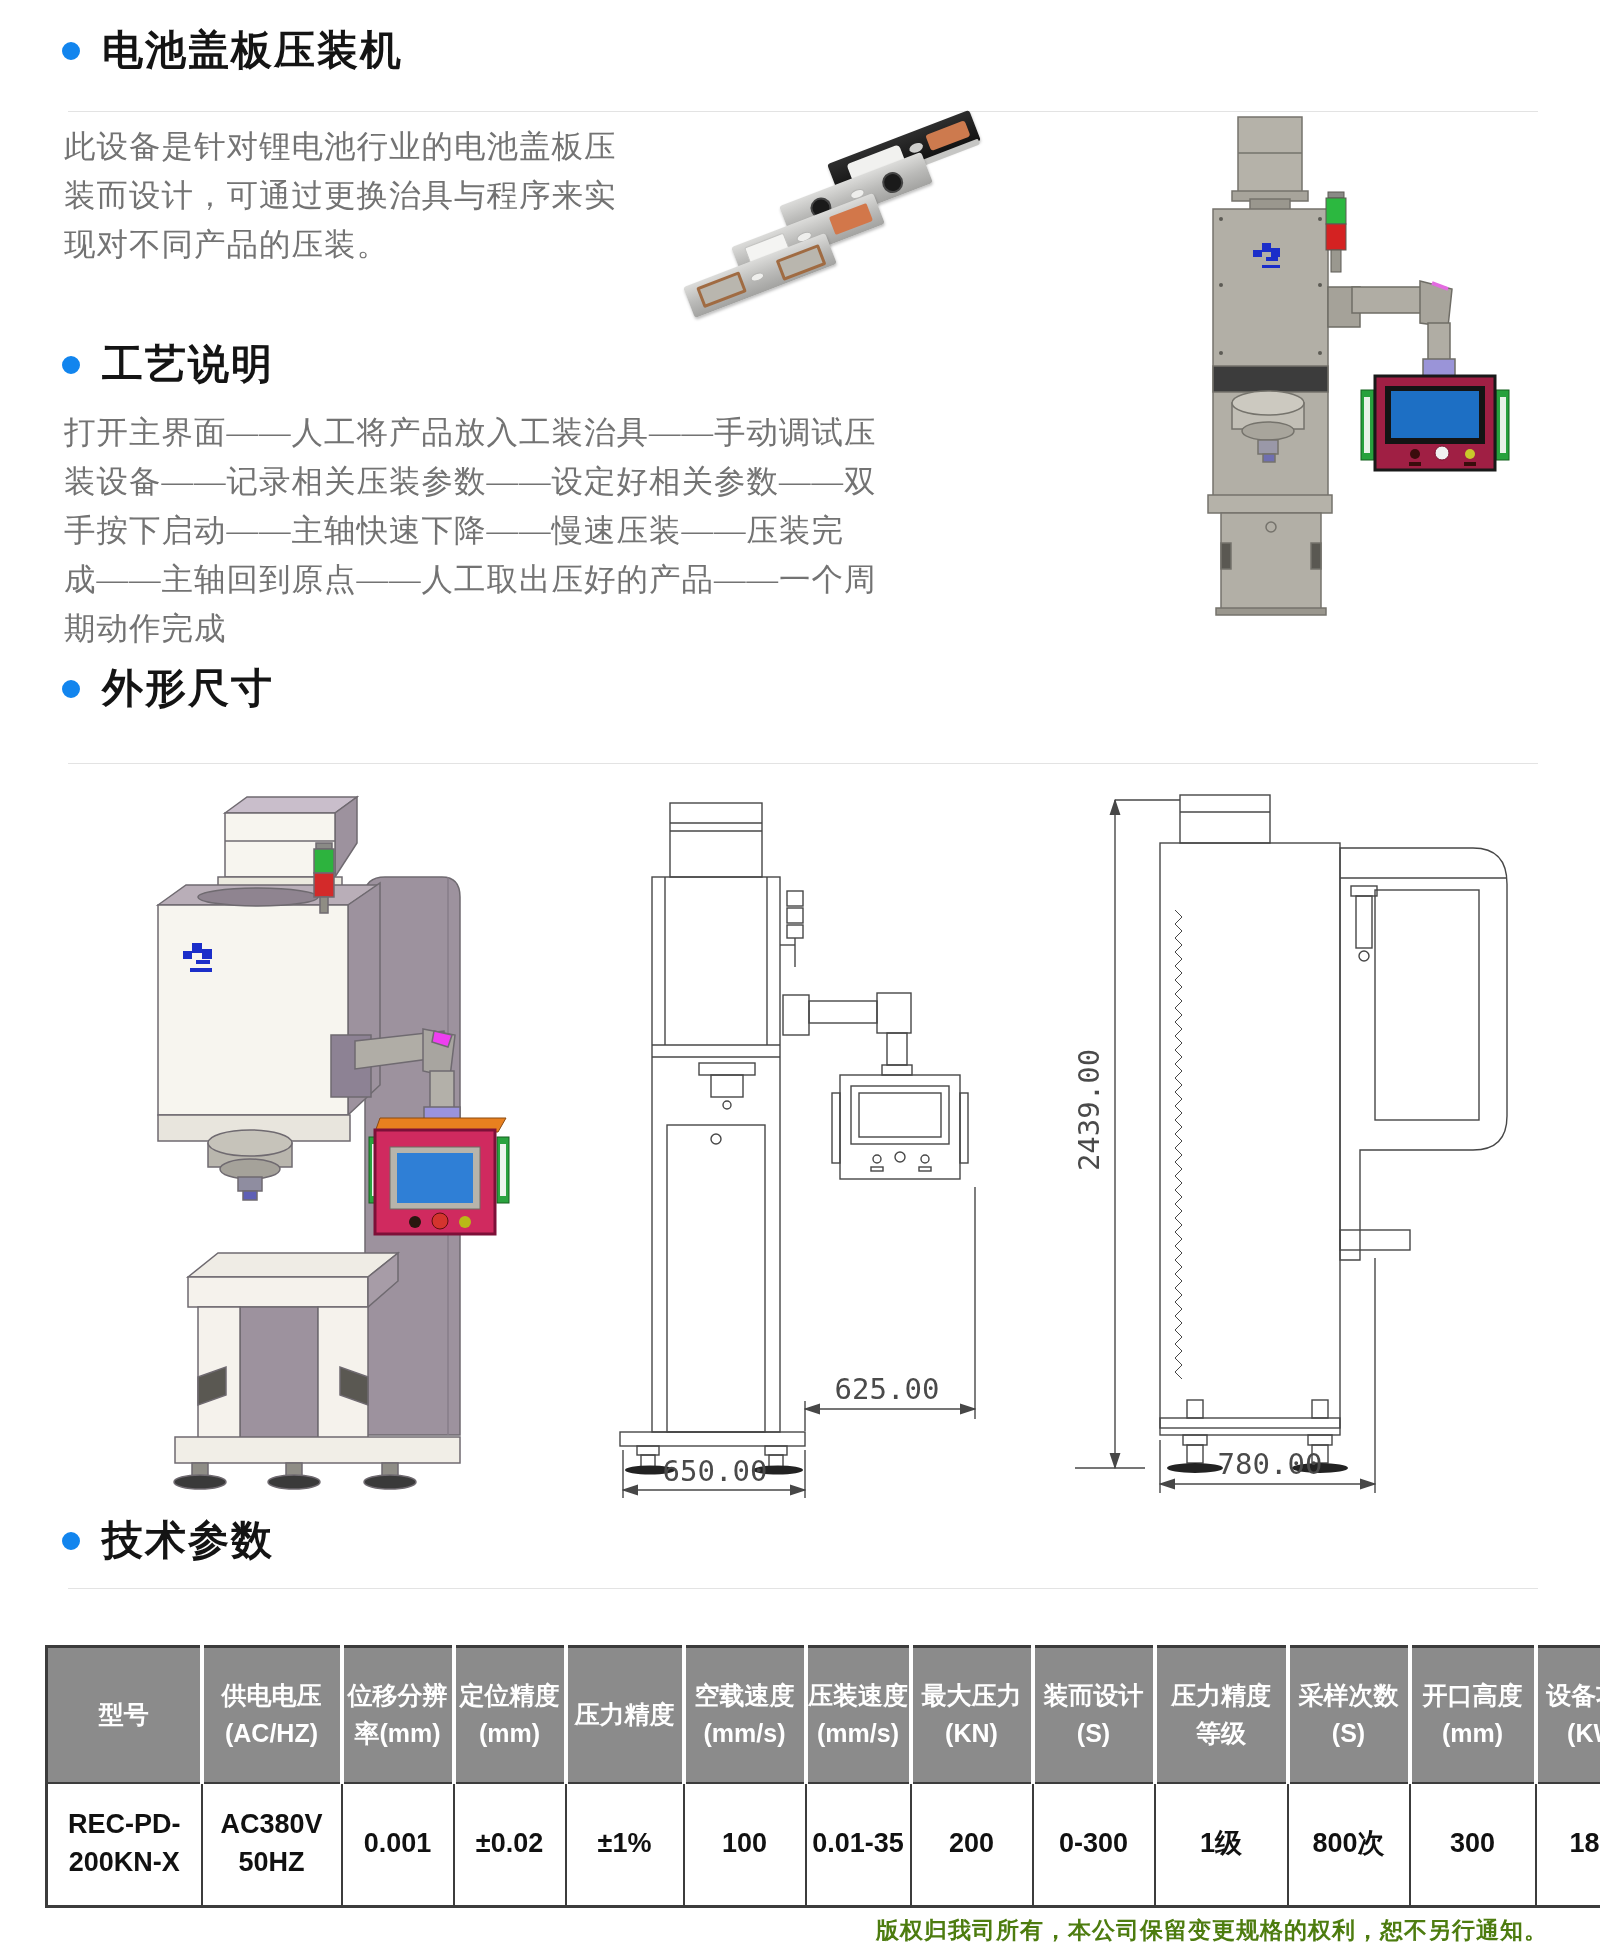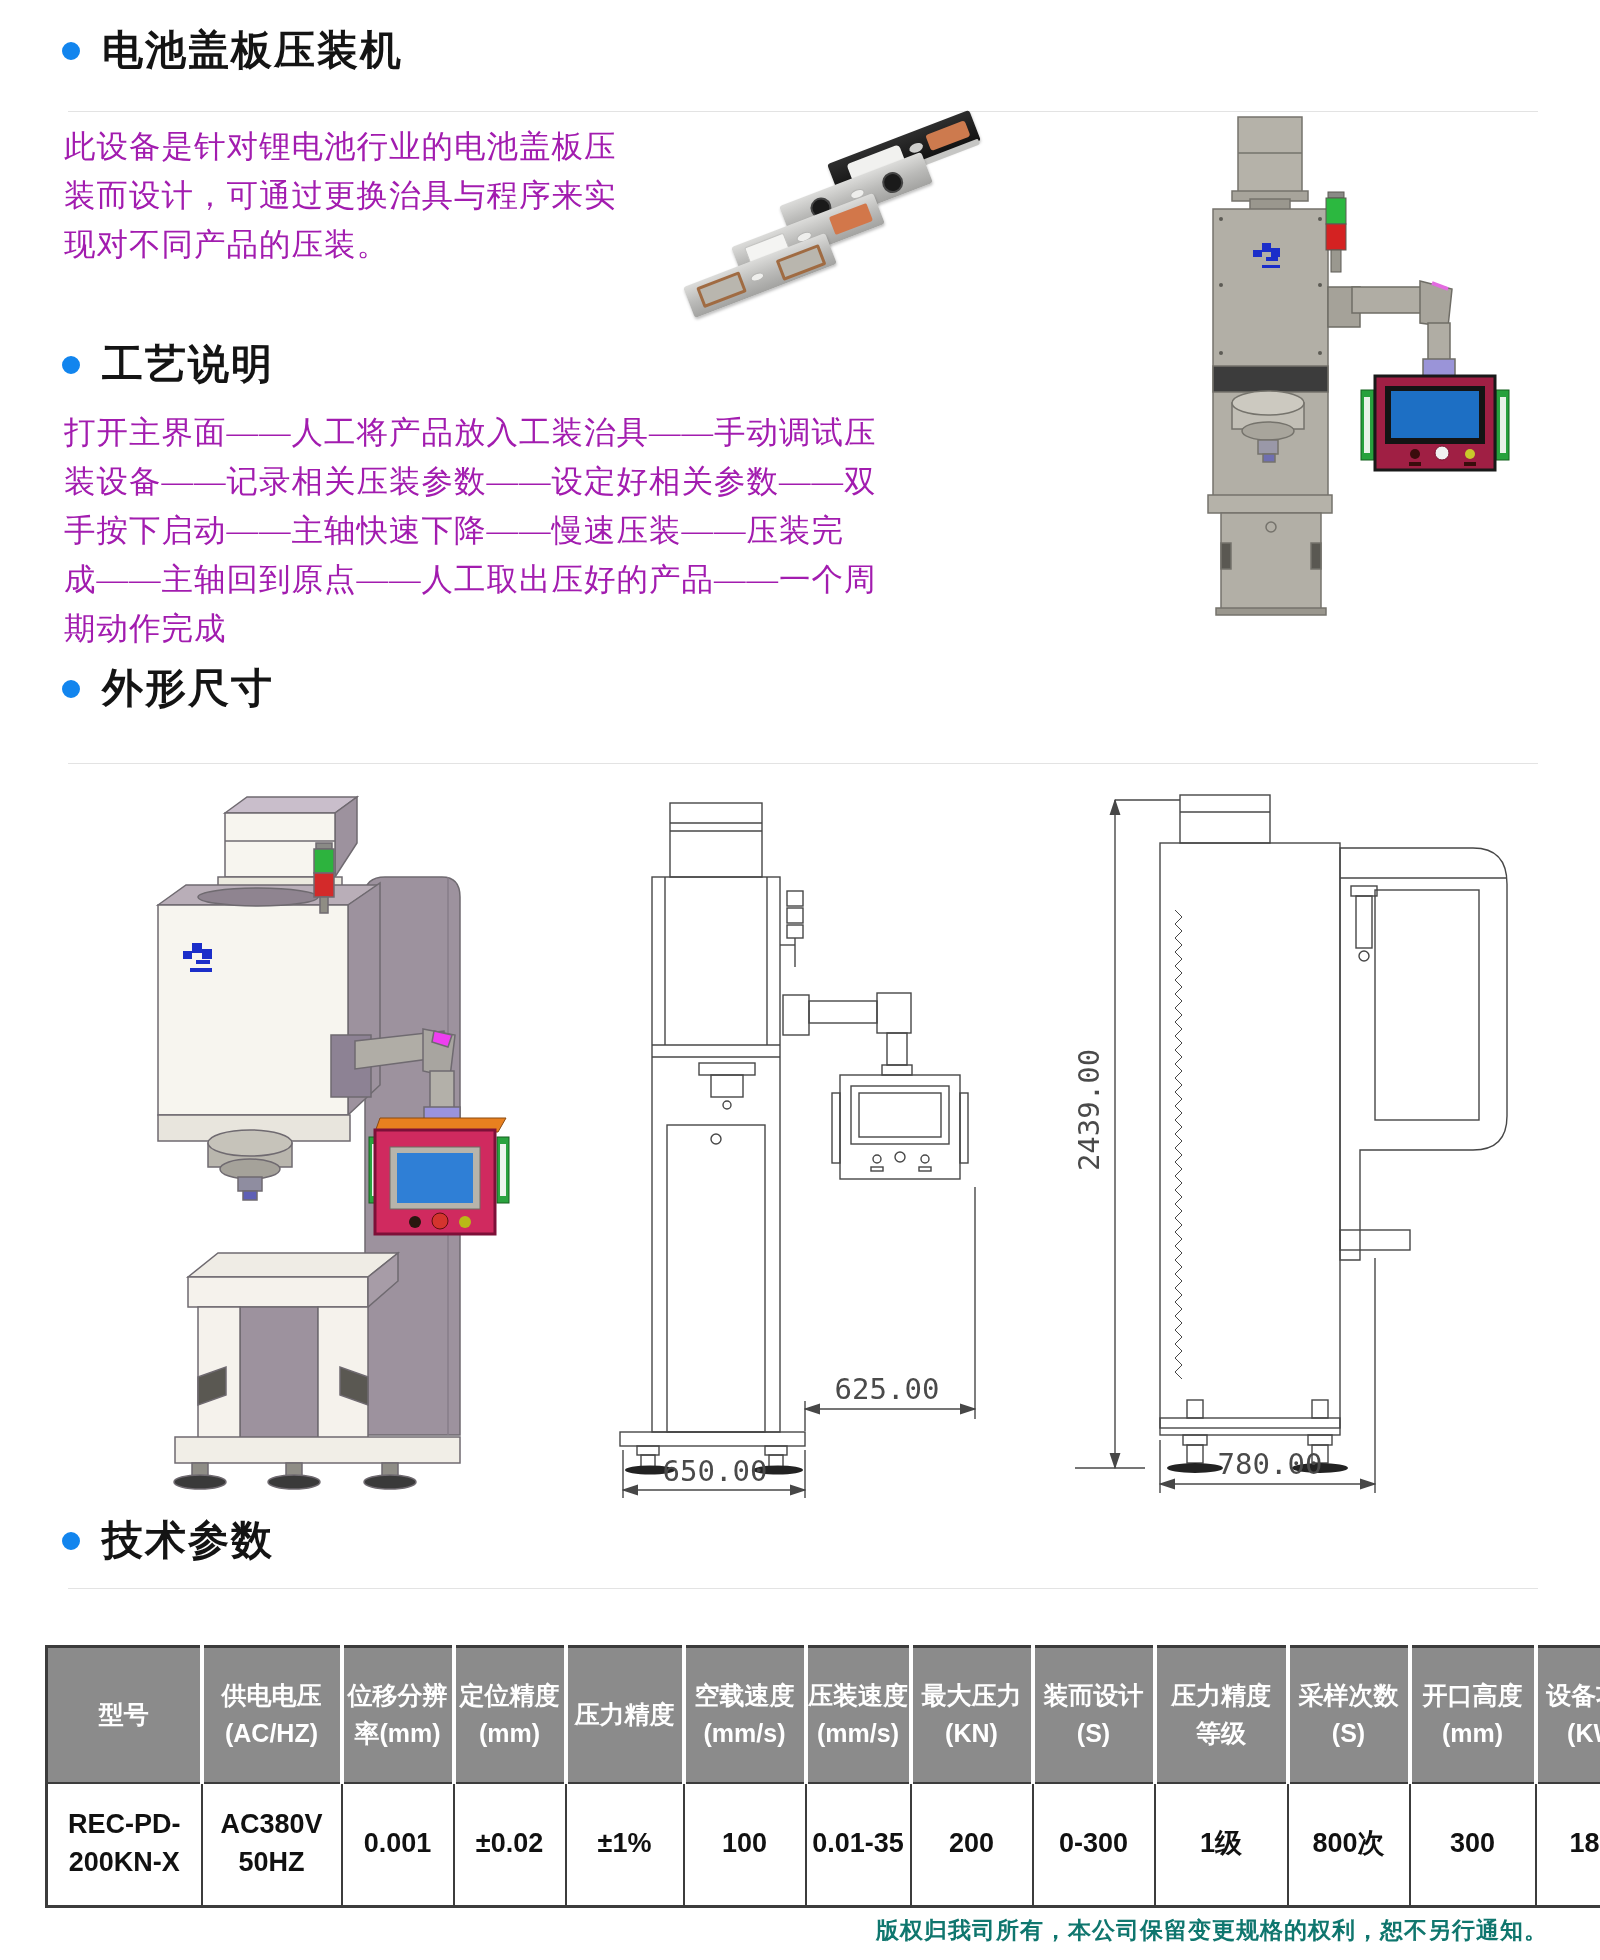--- a/index.html
+++ b/index.html
@@ -8,41 +8,41 @@
          font-family:"Liberation Sans","DejaVu Sans",sans-serif; color:#1e1e1e; }
   .abs { position:absolute; }
 
   
   .sec-head { position:absolute; display:flex; align-items:center; gap:22px; }
   .ring { width:11px; height:11px; border:9px solid #1285ee; border-radius:50%; background:#fff; flex:0 0 auto; }
   .sec-title { font-size:41px; font-weight:bold; color:#141414; letter-spacing:2px; line-height:1; }
 
   .divider { position:absolute; left:68px; width:1470px; height:1px; background:#e3e3e3; }
 
-  .body-text { position:absolute; font-size:31.5px; line-height:49px; color:#a21caf; letter-spacing:1px; white-space:pre-line; }
+  .body-text { position:absolute; font-size:31.5px; line-height:49px; color:#737373; letter-spacing:1px; white-space:pre-line; }
 
   
   .plate { position:absolute; width:152px; height:33px; transform:rotate(-21deg); border-radius:3px;
            box-shadow:0 2px 3px rgba(0,0,0,.25); }
   .plate .el { position:absolute; }
   .silver { background:linear-gradient(180deg,#dcdcda 0%,#b9b9b7 55%,#a3a3a1 100%); }
 
   
   table.spec { position:absolute; left:45px; top:1645px; width:1510px; border-collapse:collapse;
                table-layout:fixed; border:3px solid #3c3c3c; background:#fff; }
   table.spec th { background:#8b8b8b; color:#ffffff; font-size:25px; font-weight:bold;
                   height:136px; border-left:4px solid #ffffff; text-align:center;
                   vertical-align:middle; white-space:pre-line; line-height:1.5; }
   table.spec th:first-child { border-left:none; }
   table.spec td { height:124px; font-size:27px; font-weight:bold; color:#111; text-align:center;
                   vertical-align:middle; border-left:2px solid #3c3c3c; border-top:2px solid #3c3c3c;
                   white-space:pre-line; line-height:1.4; }
   table.spec td:first-child { border-left:none;text-align:center; }
 
-  .footer-copy { position:absolute; right:52px; top:1915px; font-size:23px; color:#0f766e;
+  .footer-copy { position:absolute; right:52px; top:1915px; font-size:23px; color:#4d7c0f;
                  letter-spacing:1px; font-weight:bold; }
 
   svg text.cad { font-family:"DejaVu Sans Mono","Liberation Mono",monospace; fill:#4a4a4a; }
   svg .ln { stroke:#474747; stroke-width:1.4; fill:none; }
 </style>
 </head>
 <body>
 
 <div class="sec-head" style="left:62px; top:30px;">
   <span class="ring"></span>

